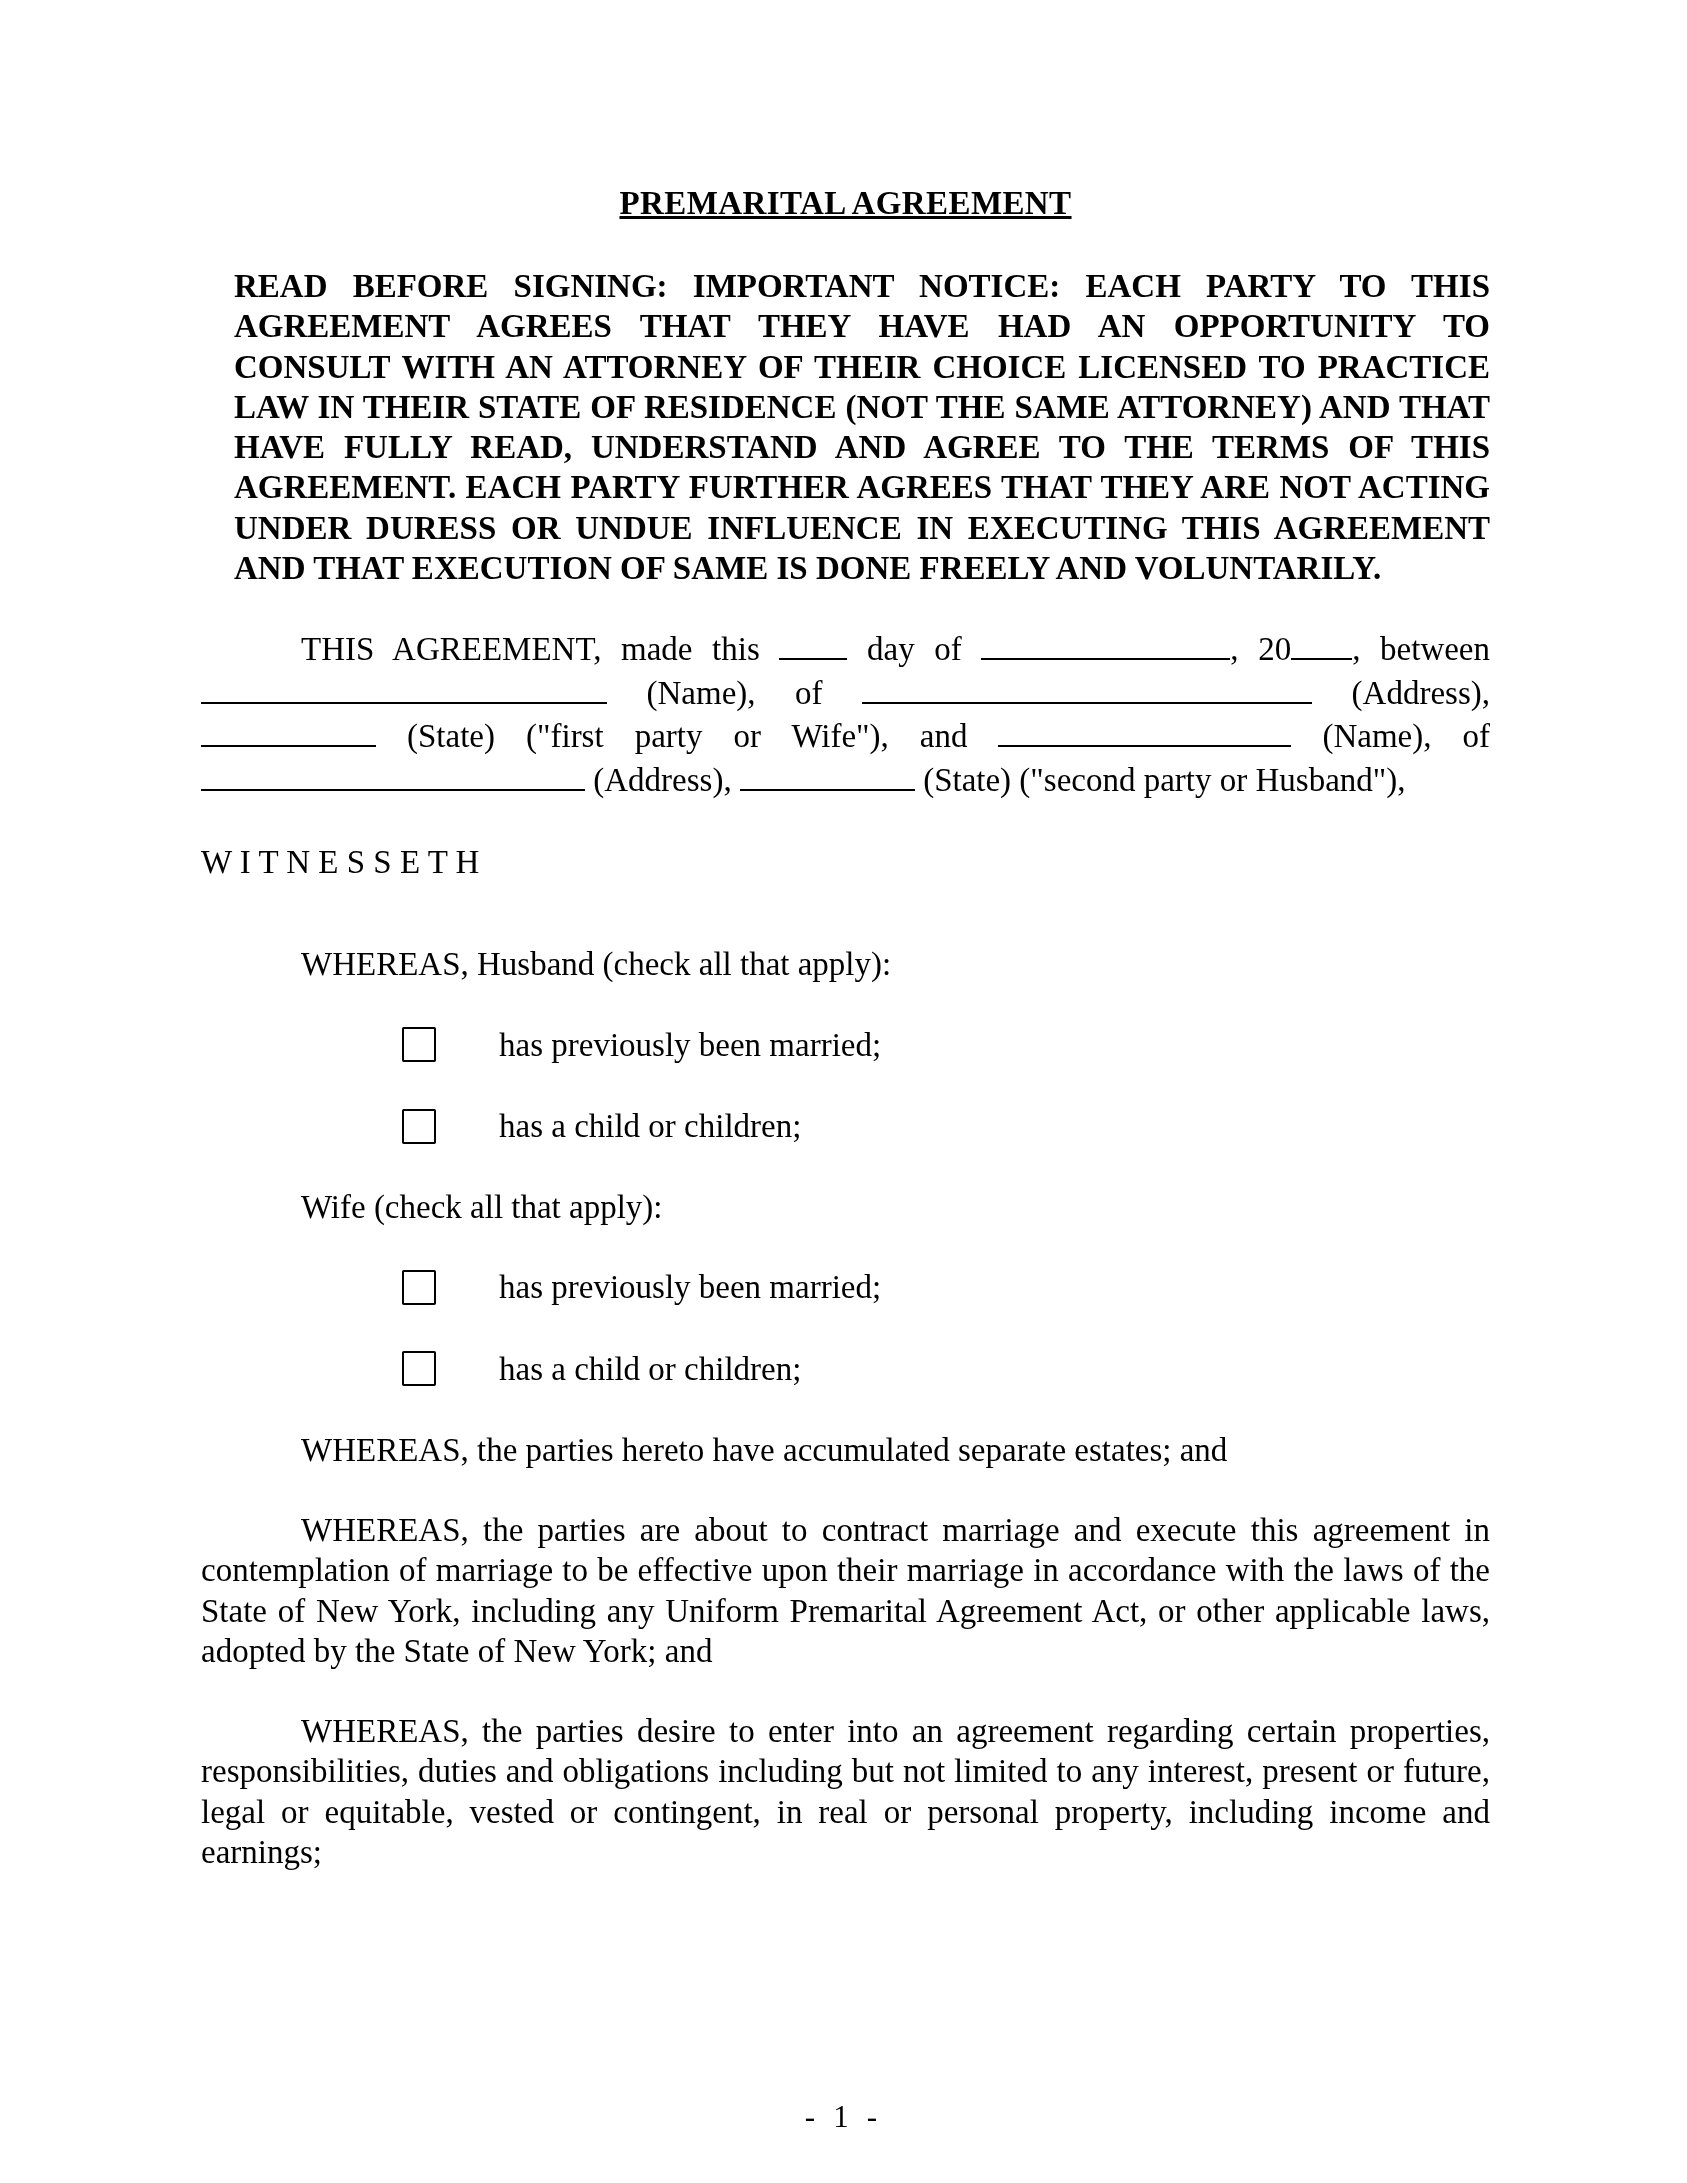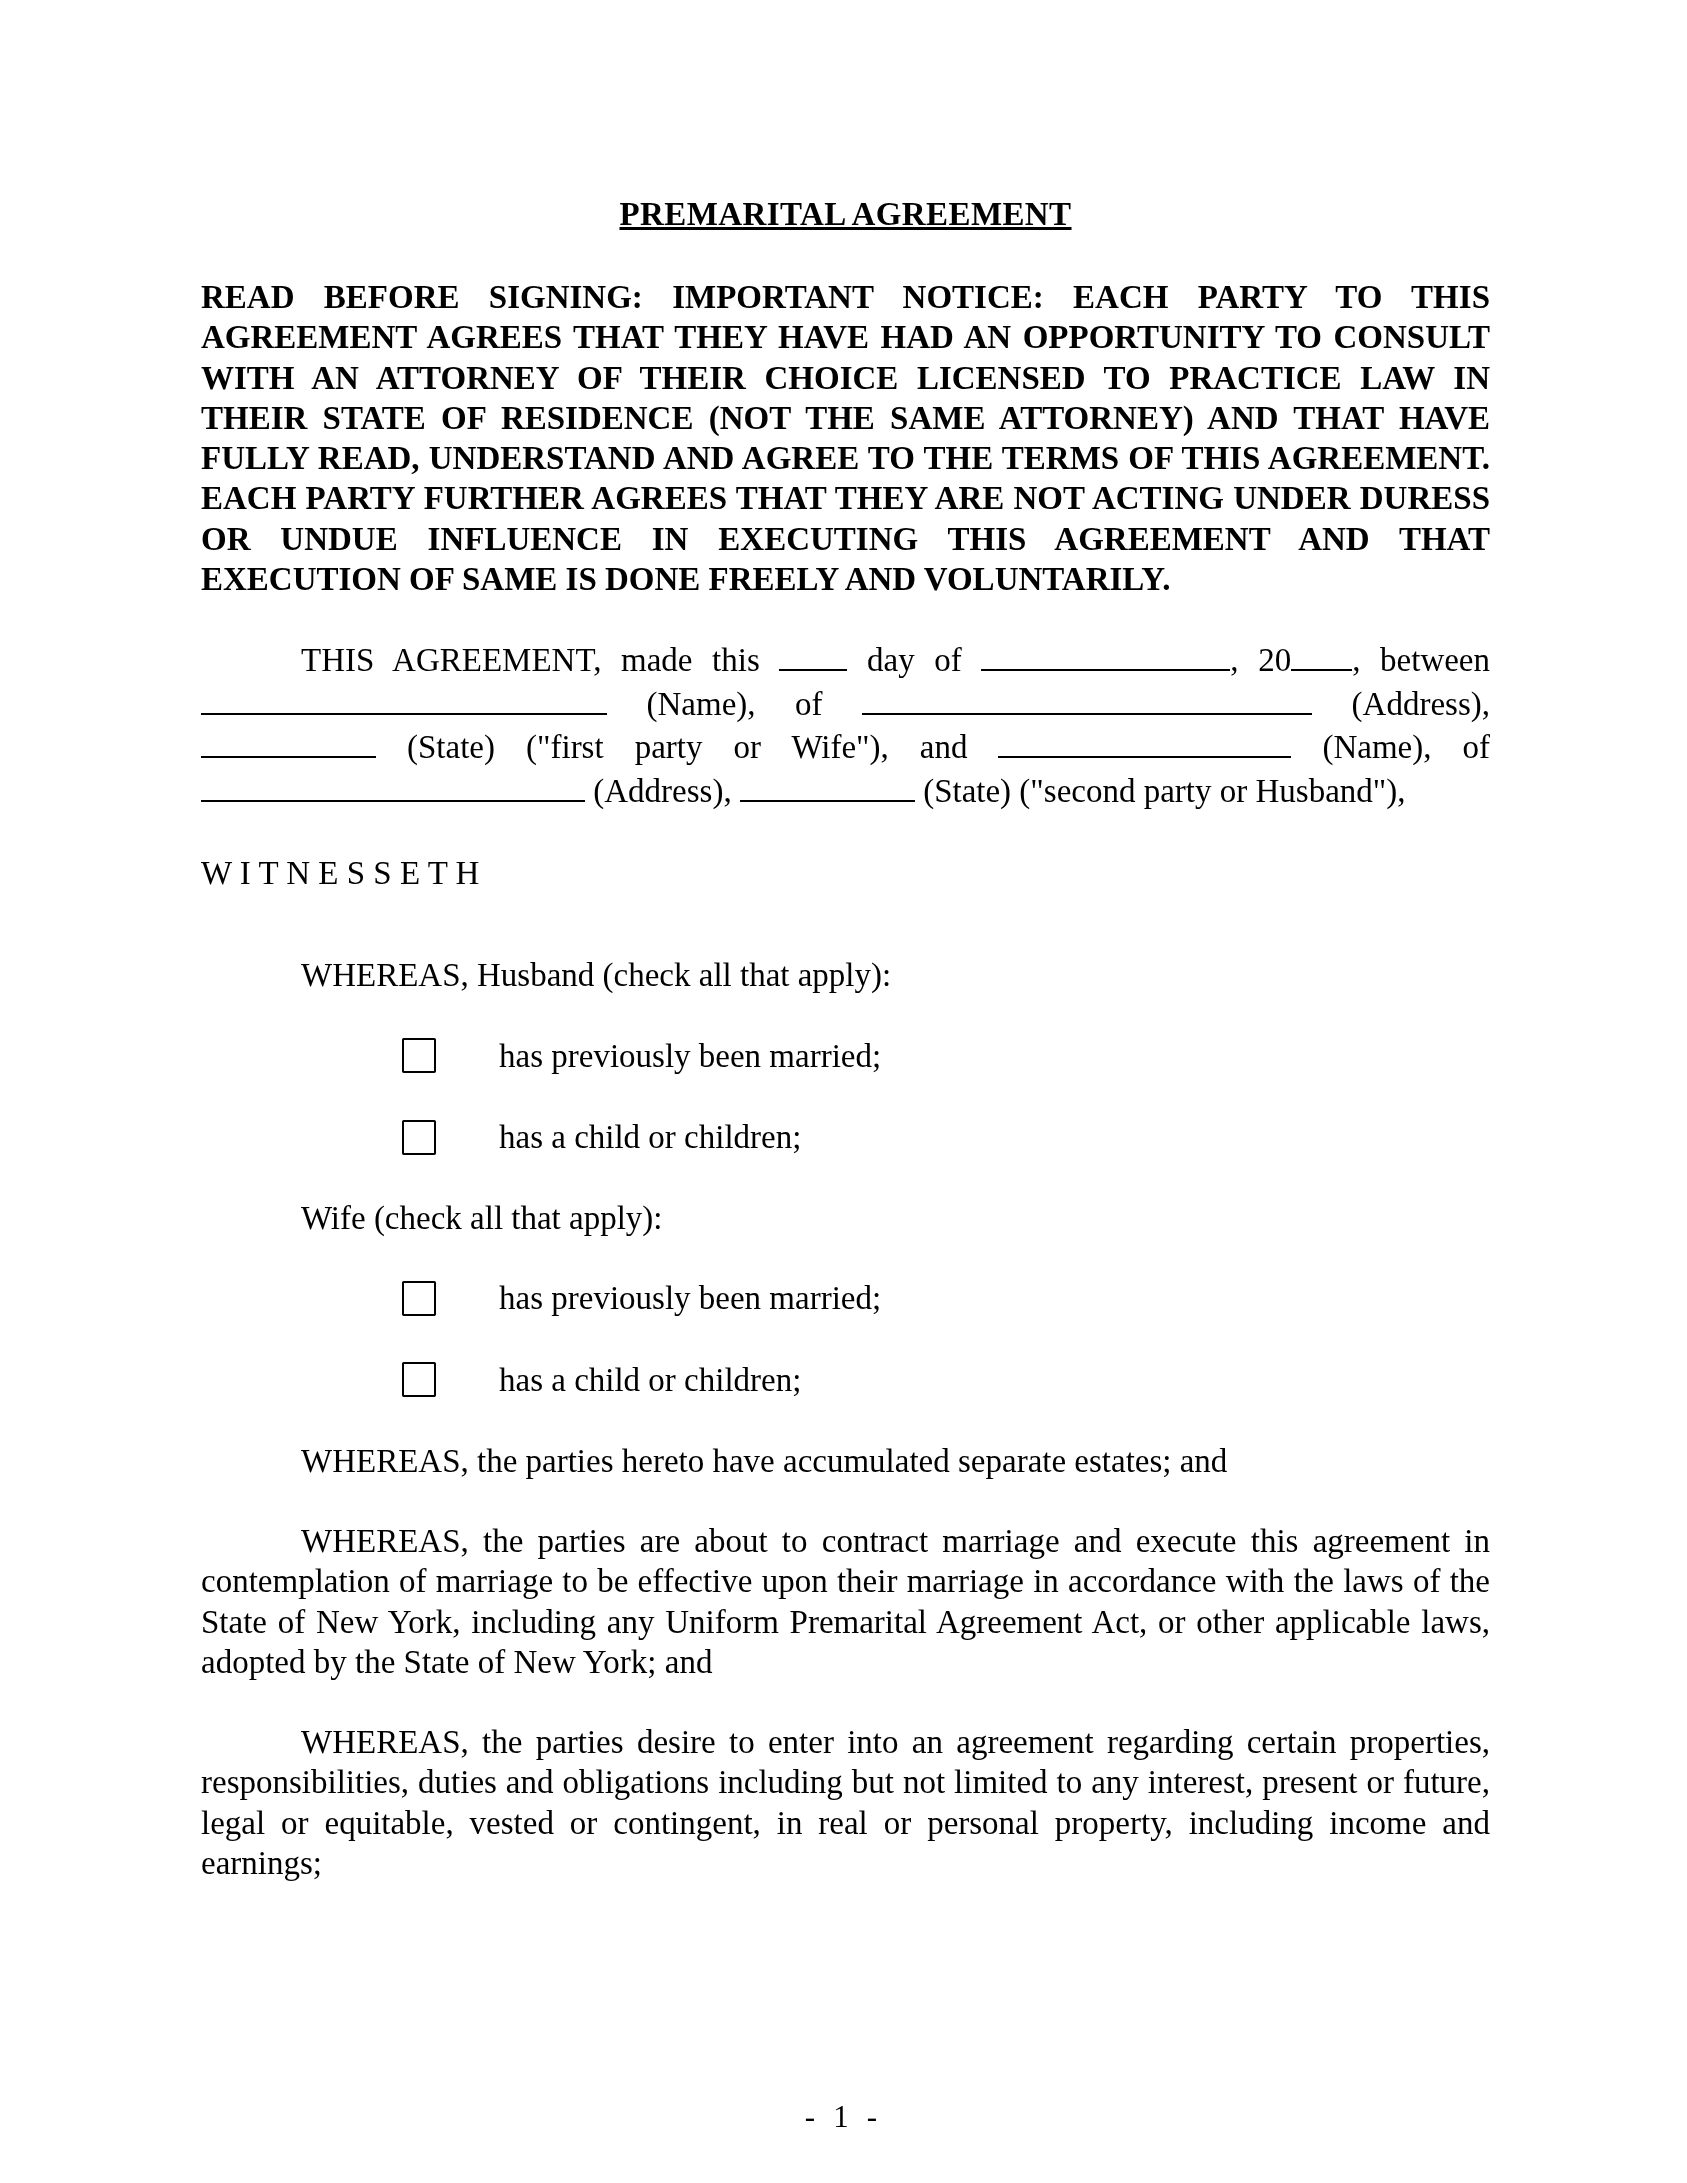--- a/index.html
+++ b/index.html
@@ -13,39 +13,40 @@
     height: 2184px;
     background: #ffffff;
     color: #000000;
     font-family: "Liberation Serif", "DejaVu Serif", serif;
     font-size: 33px;
     box-sizing: border-box;
     overflow: hidden;
   }
   .content {
     position: absolute;
-    top: 196px;
+    top: 185px;
     left: 201px;
     width: 1289px;
   }
   .title {
     font-size: 33px;
     font-weight: bold;
     text-decoration: underline;
     text-align: center;
     margin: 0 0 44px 0;
     letter-spacing: 0.4px;
   }
   p {
     margin: 0 0 40px 0;
     line-height: 1.22;
   }
   .notice {
     font-weight: bold;
     text-align: justify;
+    margin-left: 33px;
   }
   .intro {
     text-align: justify;
     text-indent: 100px;
     line-height: 1.32;
   }
   .blank {
     display: inline-block;
     height: 26px;
     border-bottom: 2.6px solid #000000;

